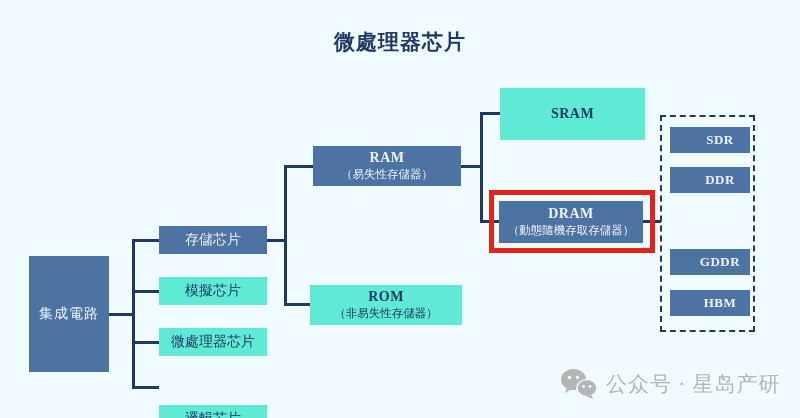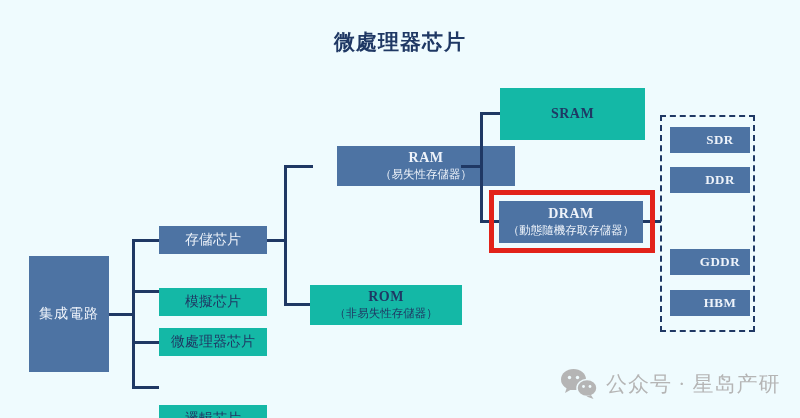--- a/index.html
+++ b/index.html
@@ -30,31 +30,31 @@
     flex-direction: column;
     align-items: center;
     justify-content: center;
     text-align: center;
     box-sizing: border-box;
     font-size: 14px;
     color: #1f3864;
     line-height: 1.2;
   }
   .box.primary { background: #4d73a3; color: #eef3fa; }
-  .box.light   { background: #14b8a6; justify-content: center; }
+  .box.light   { background: #5eead4; justify-content: center; }
 
   .box .name { font-weight: bold; font-size: 14px; letter-spacing: .5px; }
   .box .desc { font-size: 11.5px; white-space: nowrap; margin-top: 1px; }
 
   .root-box        { left:29px;  top:256px; width:80px;  height:116px; letter-spacing:1px; }
   .storage-box     { left:159px; top:226px; width:108px; height:28px; }
-  .analog-box      { left:159px; top:288px; width:108px; height:28px; }
+  .analog-box      { left:159px; top:277px; width:108px; height:28px; }
   .mpu-box         { left:159px; top:328px; width:108px; height:28px; }
   .logic-box       { left:159px; top:373px; width:108px; height:28px;margin-top:32px; }
-  .ram-box         { left:313px; top:146px; width:178px; height:40px;margin-left:24px; }
+  .ram-box         { left:313px; top:146px; width:148px; height:40px; }
   .rom-box         { left:310px; top:285px; width:152px; height:40px; }
   .sram-box        { left:500px; top:88px;  width:145px; height:52px; }
   .dram-box        { left:499px; top:201px; width:144px; height:42px; z-index:2; }
 
   .dram-highlight {
     position: absolute;
     left: 489px; top: 190px;
     width: 166px; height: 63px;
     border: 5px solid #e2231a;
     box-sizing: border-box;

